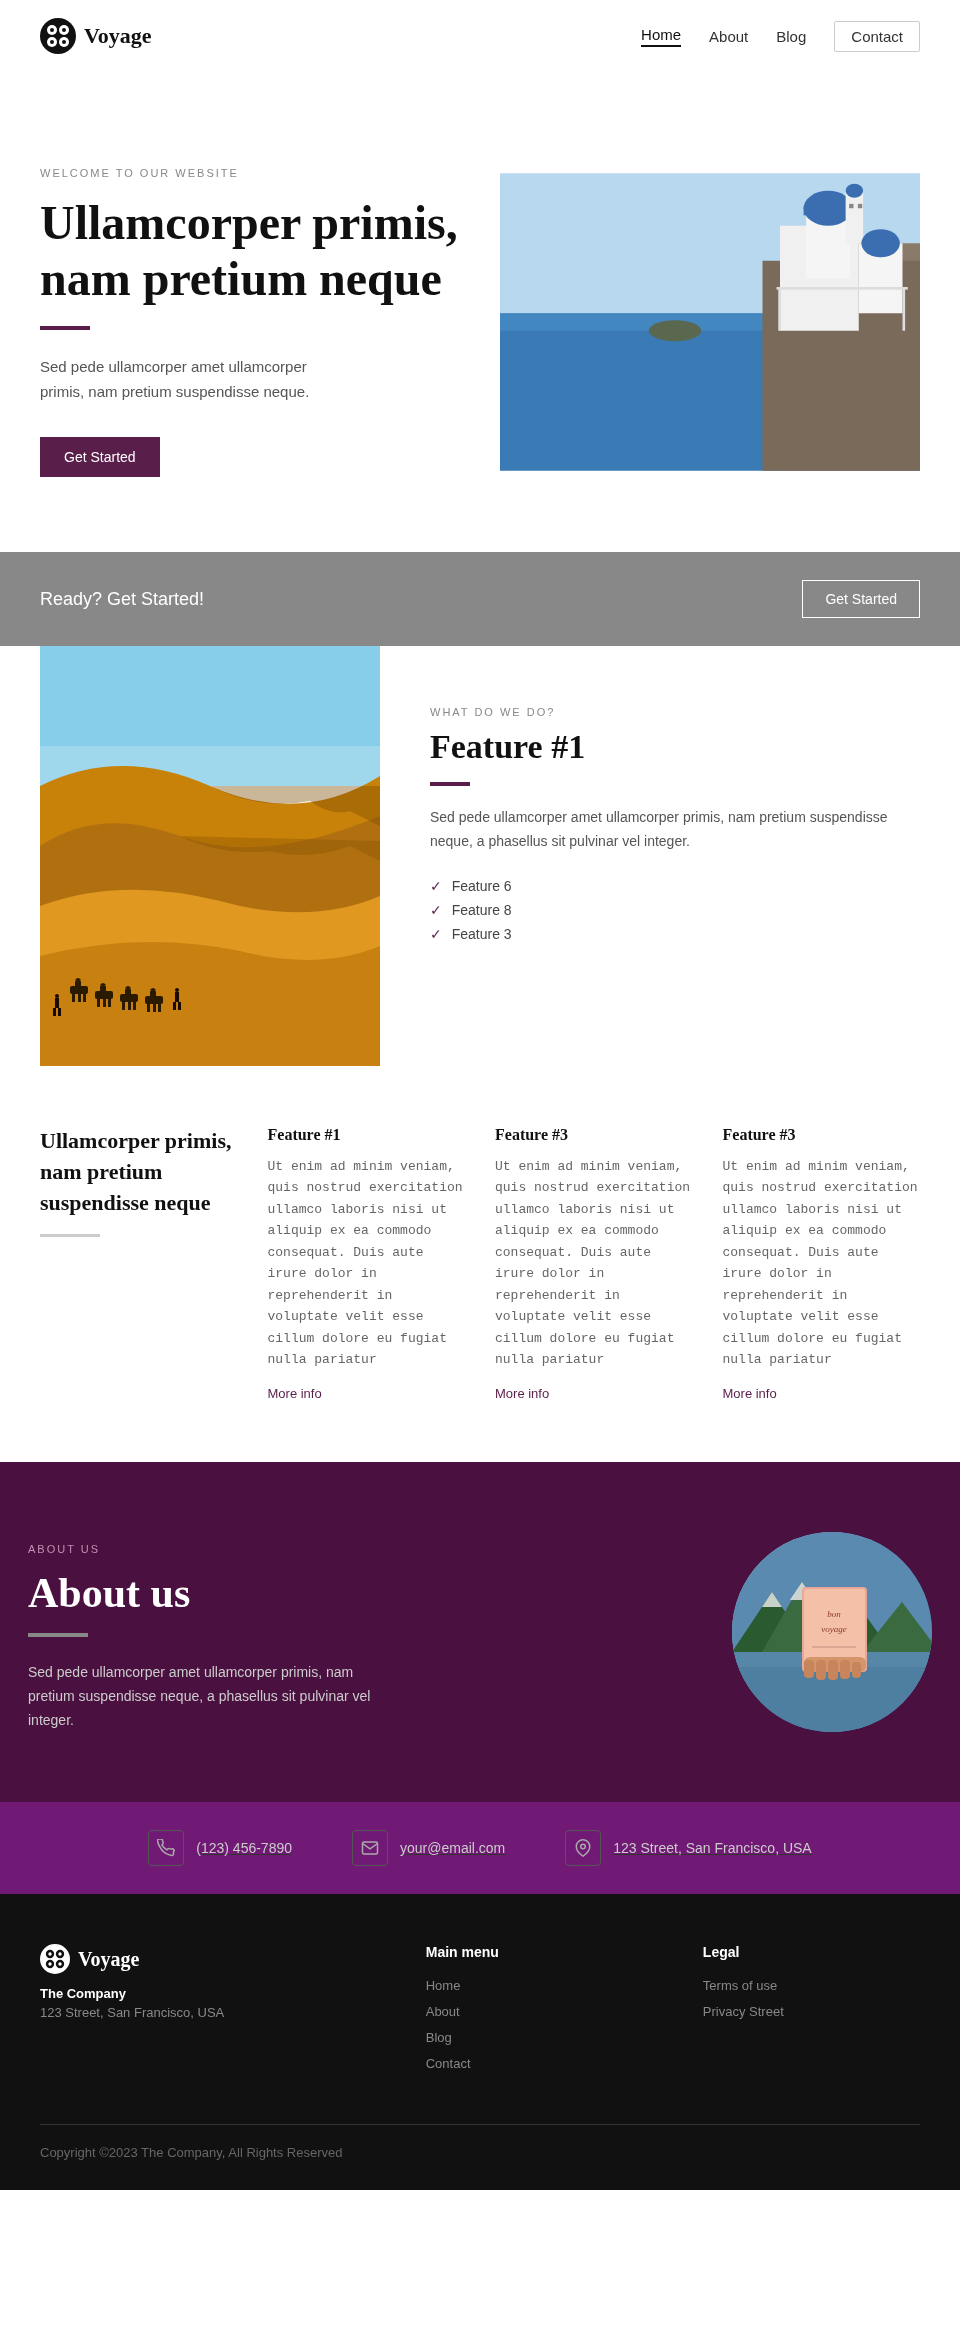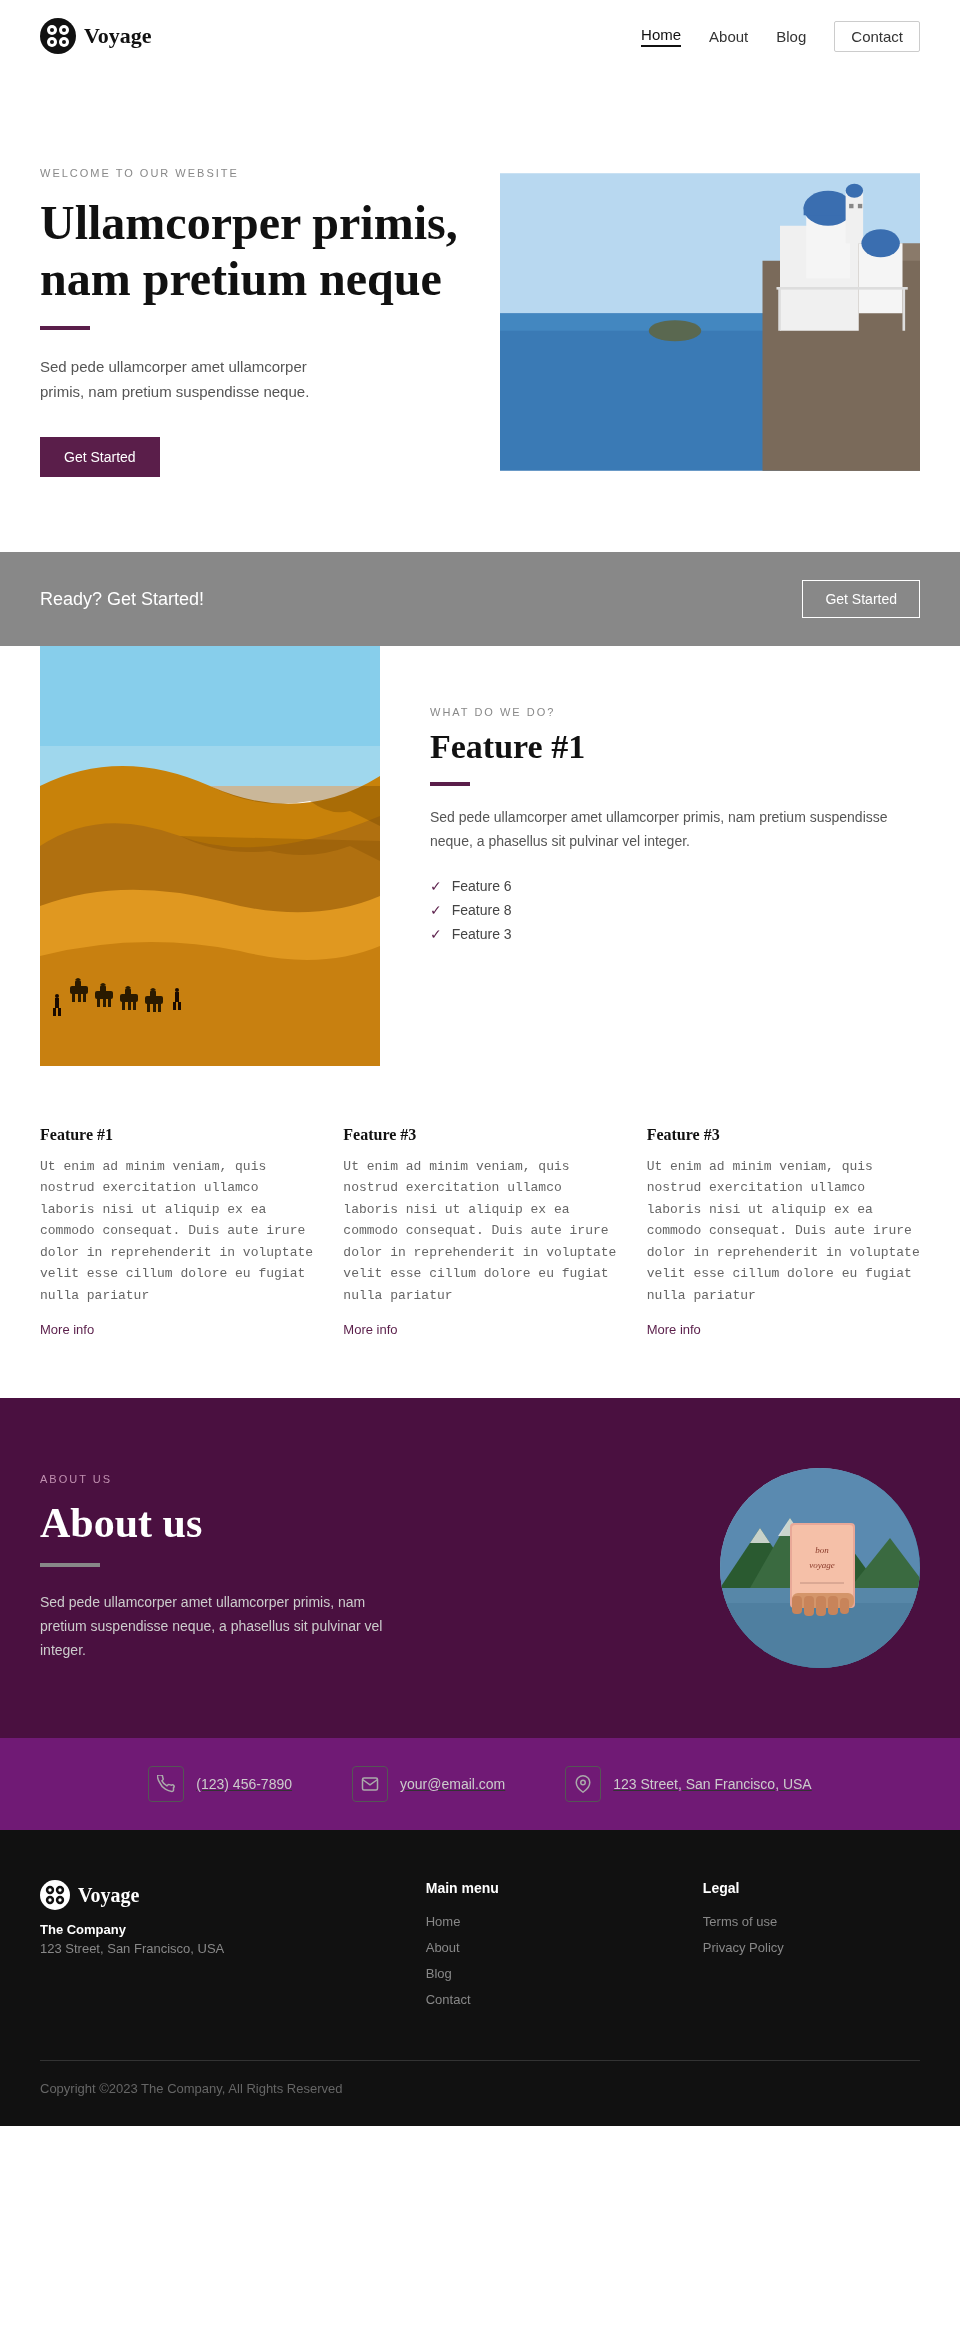--- a/index.html
+++ b/index.html
@@ -52,21 +52,21 @@
     .cards-section { display: flex; padding: 60px 40px; gap: 30px; align-items: flex-start; }
     .cards-intro { flex: 1; }
     .cards-intro-title { font-size: 22px; font-weight: 700; color: #111; line-height: 1.4; margin-bottom: 16px; }
     .cards-intro-divider { width: 60px; height: 3px; background: #ccc; }
     .card { flex: 1; }
     .card-title { font-size: 16px; font-weight: 700; color: #111; margin-bottom: 12px; }
     .card-desc { font-size: 13px; color: #666; line-height: 1.65; margin-bottom: 14px; font-family: Liberation Mono, monospace; }
     .card-link { font-size: 13px; color: #5a1e4a; text-decoration: none; font-family: Arial, sans-serif; }
 
     
-    .about-section { background: #4a1040; padding: 70px 40px; display: flex; align-items: center; gap: 60px; }
+    .about-section { background: #4a1040; padding: 70px 28px; display: flex; align-items: flex-end; gap: 60px; }
     .about-text { flex: 1; }
     .about-eyebrow { font-size: 11px; letter-spacing: 2px; color: #c090b0; font-family: Arial, sans-serif; text-transform: uppercase; margin-bottom: 14px; }
     .about-title { font-size: 42px; font-weight: 700; color: #fff; margin-bottom: 16px; }
     .about-divider { width: 60px; height: 4px; background: #888; margin-bottom: 24px; }
     .about-desc { font-size: 14px; color: #ccc; line-height: 1.7; font-family: Arial, sans-serif; max-width: 360px; }
     .about-image { flex-shrink: 0; }
     .about-img-circle {
       width: 200px; height: 200px; border-radius: 50%; overflow: hidden;
       background: linear-gradient(135deg, #b8d0e8 0%, #80aac8 30%, #4080a0 50%, #206080 70%, #a0c8e0 100%);
       display: flex; align-items: center; justify-content: center;
@@ -251,20 +251,24 @@
       </li>
       <li>
         <span class="check-icon">✓</span>
         <span>Feature 3</span>
       </li>
     </ul>
   </div>
 </section>
 
 <section class="cards-section">
+  <div class="cards-intro">
+    <h3 class="cards-intro-title">Ullamcorper primis, nam pretium suspendisse neque</h3>
+    <div class="cards-intro-divider"></div>
+  </div>
   <div class="card">
     <div class="card-title">Feature #1</div>
     <p class="card-desc">Ut enim ad minim veniam, quis nostrud exercitation ullamco laboris nisi ut aliquip ex ea commodo consequat. Duis aute irure dolor in reprehenderit in voluptate velit esse cillum dolore eu fugiat nulla pariatur</p>
     <a class="card-link" href="#">More info</a>
   </div>
   <div class="card">
     <div class="card-title">Feature #3</div>
     <p class="card-desc">Ut enim ad minim veniam, quis nostrud exercitation ullamco laboris nisi ut aliquip ex ea commodo consequat. Duis aute irure dolor in reprehenderit in voluptate velit esse cillum dolore eu fugiat nulla pariatur</p>
     <a class="card-link" href="#">More info</a>
   </div>
@@ -376,20 +380,20 @@
         <li><a href="#">Home</a></li>
         <li><a href="#">About</a></li>
         <li><a href="#">Blog</a></li>
         <li><a href="#">Contact</a></li>
       </ul>
     </div>
     <div class="footer-legal">
       <div class="footer-legal-title">Legal</div>
       <ul>
         <li><a href="#">Terms of use</a></li>
-        <li><a href="#">Privacy Policy</a></li>
+        <li><a href="#">Privacy Street</a></li>
       </ul>
     </div>
   </div>
   <div class="footer-bottom">
     <div class="footer-copy">Copyright ©2023 The Company, All Rights Reserved</div>
   </div>
 </footer>
 
 </body></html>

